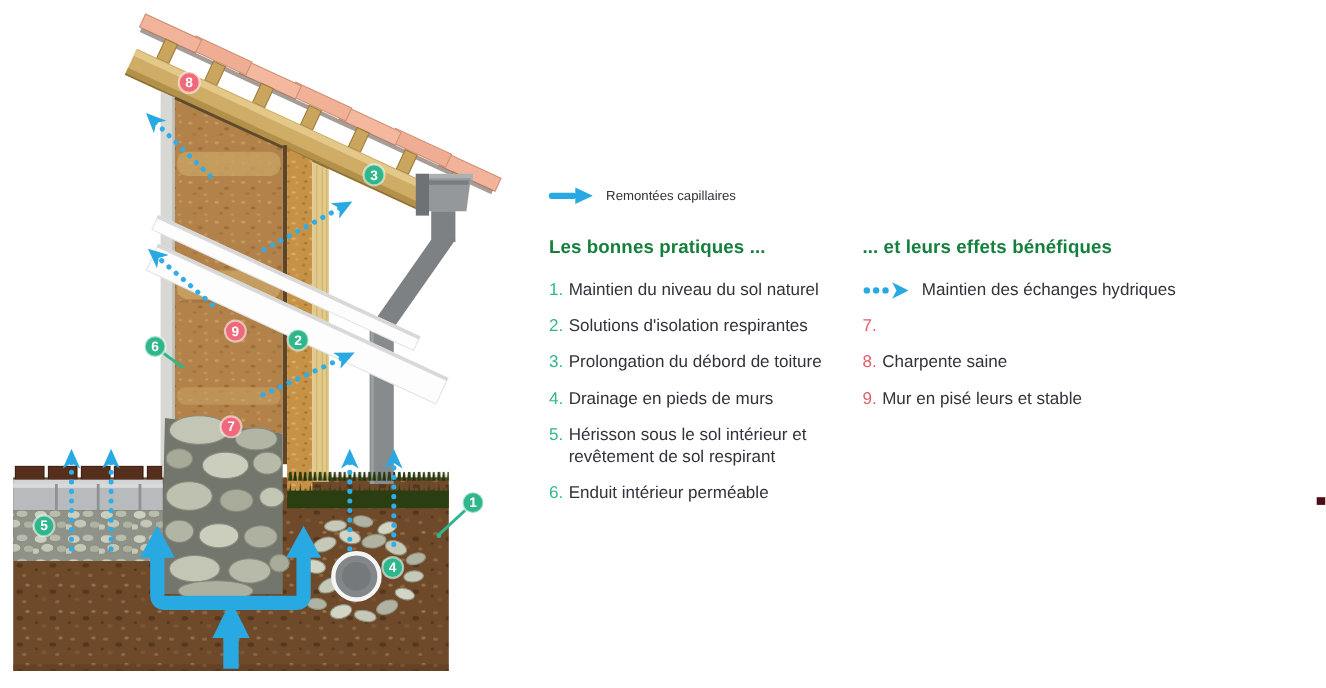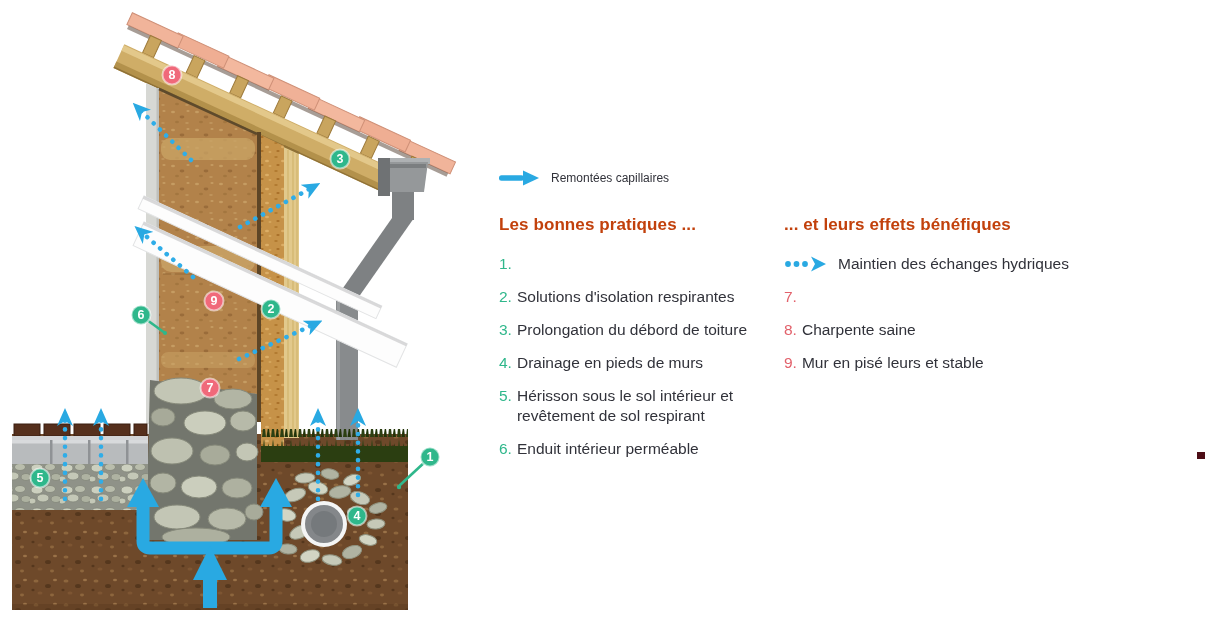--- a/index.html
+++ b/index.html
@@ -8,21 +8,21 @@
     font-family:"Liberation Sans", sans-serif;color:#31323a;
   }
   .diagram-wrap{position:absolute;left:0;top:0;width:470px;height:625px;}
   .legend-cap{
     position:absolute;left:499px;top:167px;display:flex;align-items:center;gap:12px;
     font-size:12px;height:22px;
   }
   .col{position:absolute;top:215px;}
   .col-left{left:499px;width:290px;}
   .col-right{left:784px;width:370px;}
-  .col h3{font-size:17px;font-weight:bold;margin:0 0 19px 0;color:#c2410c;letter-spacing:.1px;}
+  .col h3{font-size:17px;font-weight:bold;margin:0 0 19px 0;color:#15803d;letter-spacing:.1px;}
   .item{display:flex;align-items:flex-start;gap:5px;margin-bottom:13px;font-size:15.5px;line-height:20px;}
   .item .num{flex:0 0 auto;}
   .green-num{color:#2fb78b;}
   .red-num{color:#e2606a;}
   .col-left .txt{max-width:252px;}
   .exchange{display:flex;align-items:center;gap:12px;margin-bottom:13px;font-size:15.5px;height:20px;}
   .arrow-icon{flex:0 0 auto;display:block;}
   .edge-artifact{position:absolute;left:1197px;top:452px;width:8px;height:7px;background:#4d0d16;}
 </style>
 </head>
@@ -290,20 +290,21 @@
     <polygon points="24,0.5 40,8 24,15.5" fill="#29a9e2"></polygon>
   </svg>
   <span>Remontées capillaires</span>
 </div>
 
 <div class="col col-left">
   <h3>Les bonnes pratiques ...</h3>
 
   <div class="item">
     <span class="num green-num">1.</span>
+    <span class="txt">Maintien du niveau du sol naturel</span>
   </div>
   <div class="item">
     <span class="num green-num">2.</span>
     <span class="txt">Solutions d'isolation respirantes</span>
   </div>
   <div class="item">
     <span class="num green-num">3.</span>
     <span class="txt">Prolongation du débord de toiture</span>
   </div>
   <div class="item">

